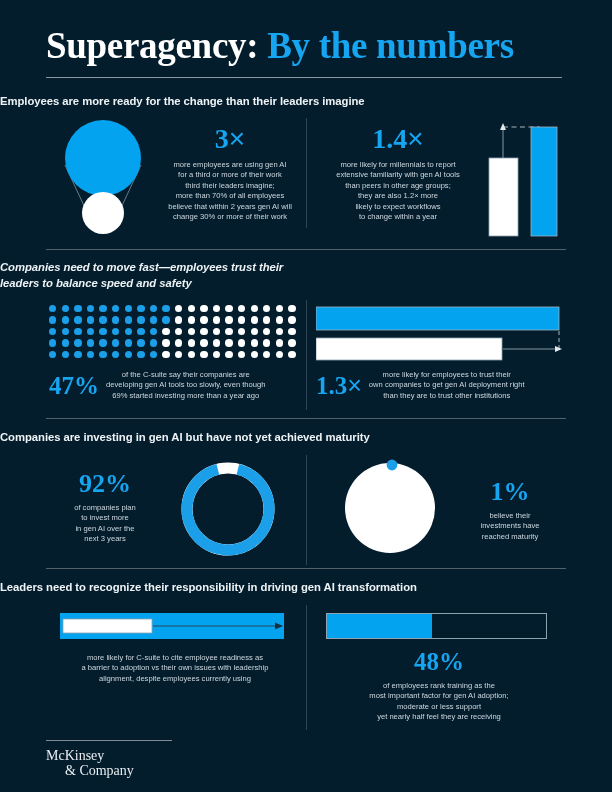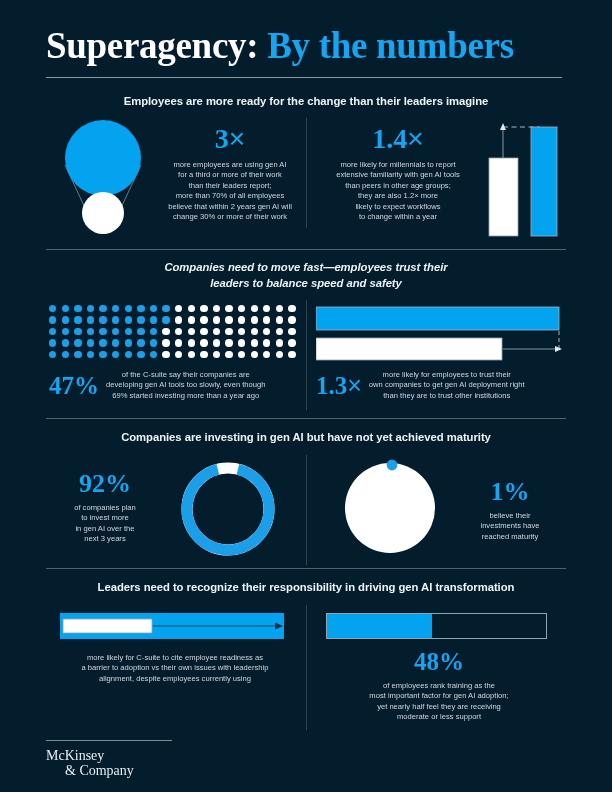--- a/index.html
+++ b/index.html
@@ -19,21 +19,21 @@
     font-size:37px;line-height:44px;font-weight:700;
     color:#ffffff;letter-spacing:-0.3px;white-space:nowrap;
   }
   .title .accent{color:#16a5f0;}
   .title-rule{
     margin-top:9px;height:1px;background:#8a98a3;width:516px;
   }
 
   
   .sec-head{
-    position:absolute;width:100%;text-align:center;
+    position:absolute;width:100%;
     color:#eef3f6;font-weight:700;font-size:11.3px;line-height:15.5px;
     letter-spacing:-0.05px;
   }
   .divider{position:absolute;left:46px;width:520px;height:1px;background:#51626d;}
 
   
   .vsplit{position:absolute;width:1px;background:#2f4554;}
 
   
   .stat{
@@ -94,21 +94,21 @@
     </svg>
   </div>
 
   <div class="abs" style="left:158px;top:124px;width:144px;text-align:center;">
     <div class="stat" style="font-size:28px;line-height:30px;">
       <span>3</span><span class="stat-x">×</span>
     </div>
     <div class="copy" style="margin-top:6px;">
       <div>more employees are using gen AI</div>
       <div>for a third or more of their work</div>
-      <div>than their leaders report;</div>
+      <div>third their leaders imagine;</div>
       <div>more than 70% of all employees</div>
       <div>believe that within 2 years gen AI will</div>
       <div>change 30% or more of their work</div>
     </div>
   </div>
 
   <div class="abs" style="left:318px;top:124px;width:160px;text-align:center;">
     <div class="stat" style="font-size:28px;line-height:30px;">
       <span>1.4</span><span class="stat-x">×</span>
     </div>
@@ -353,22 +353,22 @@
     </svg>
   </div>
 
   <div class="abs" style="left:318px;top:648px;width:242px;text-align:center;">
     <div class="stat" style="font-size:25px;line-height:28px;">
       <span>48</span><span>%</span>
     </div>
     <div class="copy" style="margin-top:5px;">
       <div>of employees rank training as the</div>
       <div>most important factor for gen AI adoption;</div>
+      <div>moderate or less support</div>
       <div>yet nearly half feel they are receiving</div>
-      <div>moderate or less support</div>
     </div>
   </div>
 
   <div class="foot-rule"></div>
   <div class="logo">
     <span>McKinsey</span>
     <span class="l2">&amp; Company</span>
   </div>
 
 </div>

